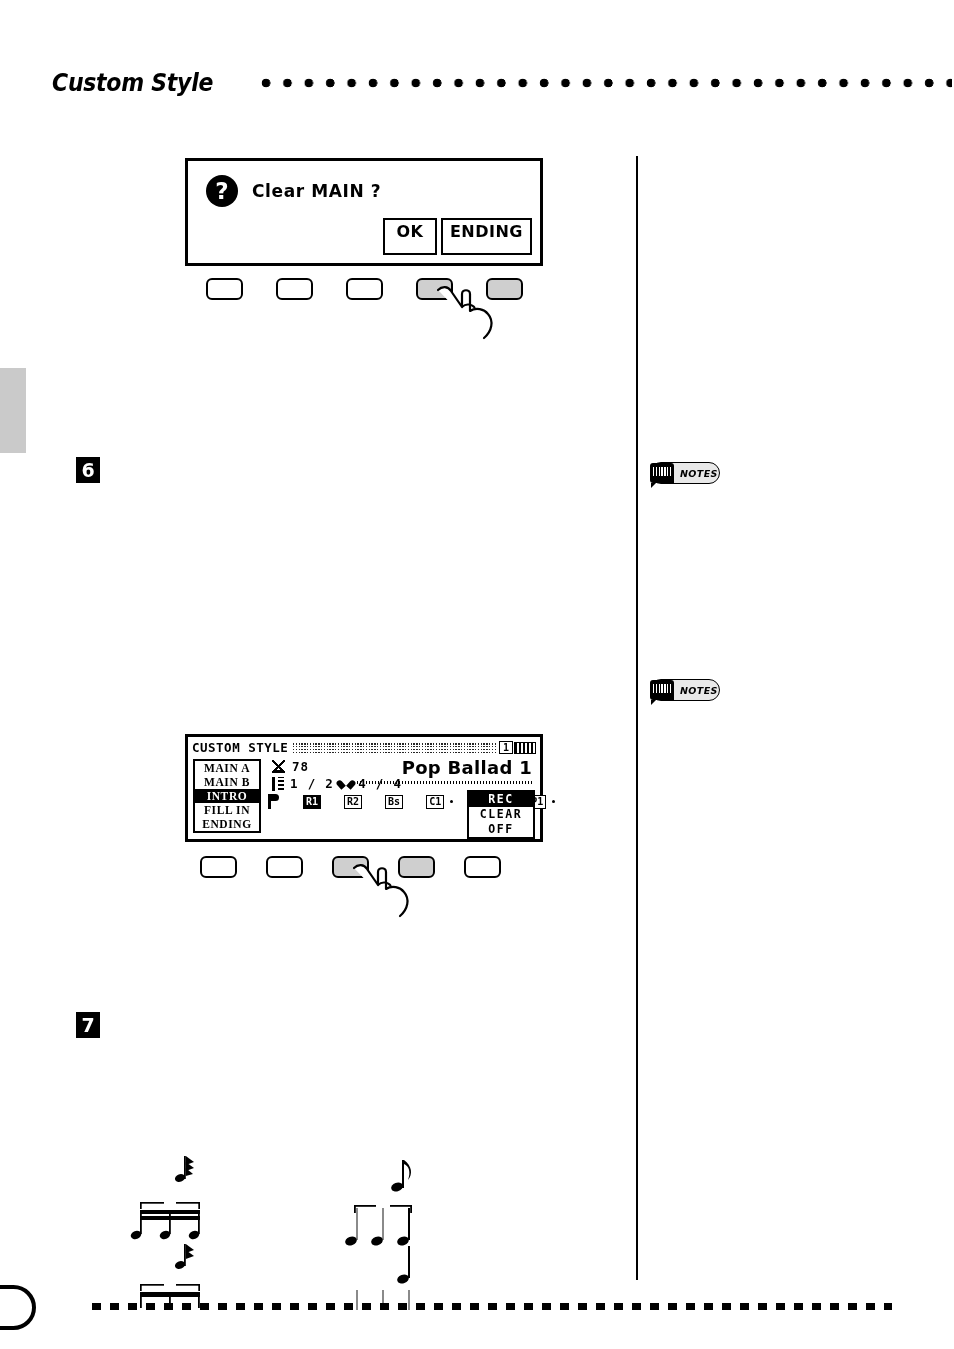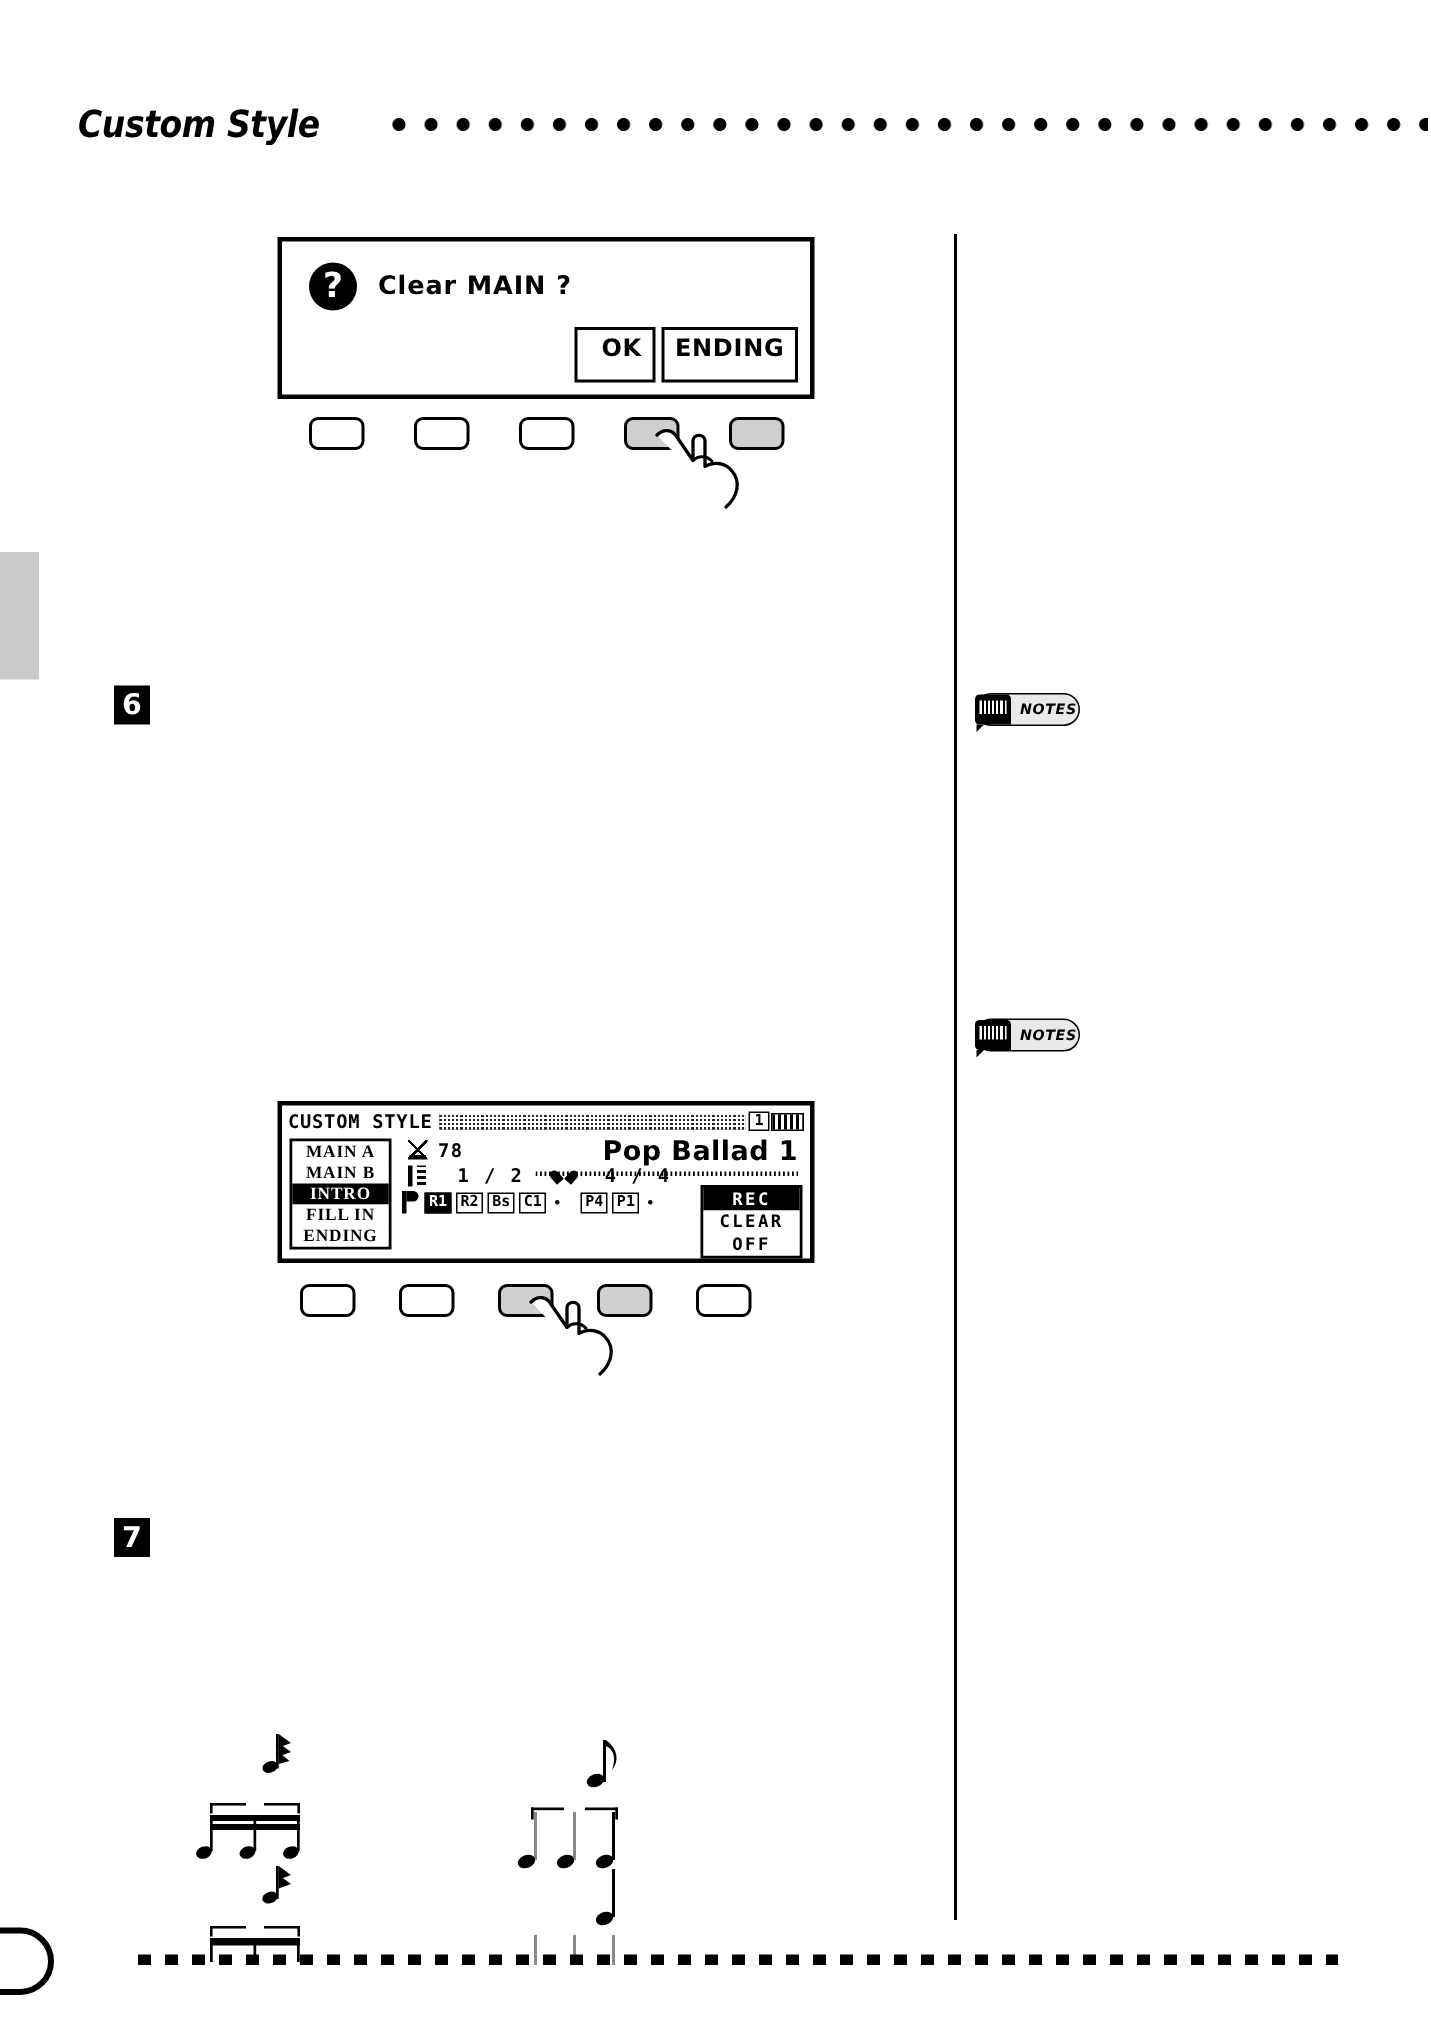--- a/index.html
+++ b/index.html
@@ -161,21 +161,21 @@
     right: 8px;
     bottom: 8px;
     display: flex;
     gap: 4px;
   }
   .dlg-btn {
     border: 2px solid #000;
     min-width: 54px;
     height: 37px;
     line-height: 23px;
-    text-align: right;
+    text-align: center;
     font-family: "DejaVu Sans", sans-serif;
     font-weight: bold;
     font-size: 16px;
     letter-spacing: 0.5px;
     padding: 0 7px;
     box-sizing: border-box;
     background: #fff;
   }
 
   
@@ -312,21 +312,21 @@
   .ls-meter {
     position: absolute;
     left: 84px;
     top: 39px;
     font-family: "DejaVu Sans Mono", monospace;
     font-weight: bold;
     font-size: 12.5px;
     letter-spacing: 1.3px;
     display: flex;
     align-items: center;
-    gap: 21px;
+    gap: 6px;
     white-space: nowrap;
   }
   .ico-measure {
     display: inline-block;
     width: 9px; height: 14px;
     border-left: 3px solid #000;
     background-image: repeating-linear-gradient(0deg, #000 0 2px, transparent 2px 4px);
     background-size: 100% 4px;
     background-position: 3px 1px;
     background-repeat: repeat-y;
@@ -400,20 +400,21 @@
     font-family: "DejaVu Sans Mono", monospace;
     font-weight: bold;
     font-size: 10px;
     line-height: 12px;
     padding: 0 2px;
     min-width: 16px;
     text-align: center;
     background: #fff;
     color: #000;
     box-sizing: border-box;
+    margin-left: 20px;
   }
   .part-chip.sel { background: #000; color: #fff; }
   .part-dot {
     width: 3px; height: 3px; background: #000; border-radius: 50%;
     margin: 0 3px;
   }
   .part-gap { width: 5px; }
 
   .ls-softrow {
     position: absolute;

